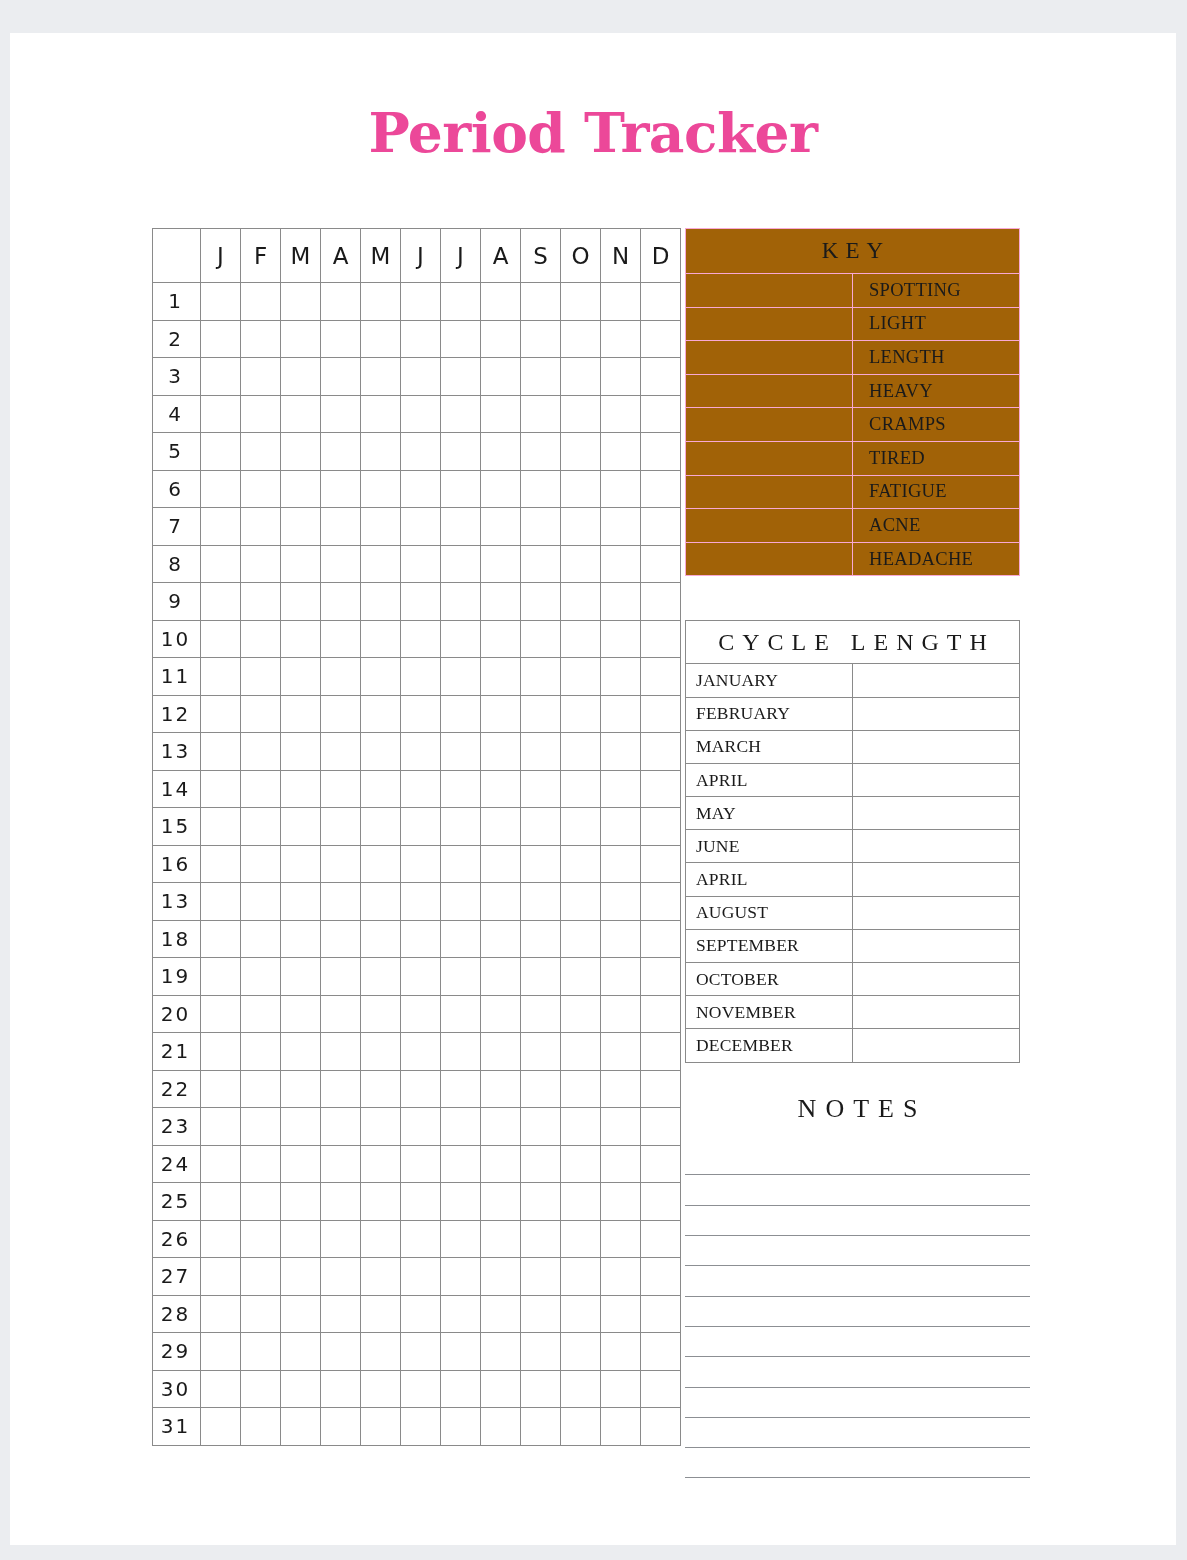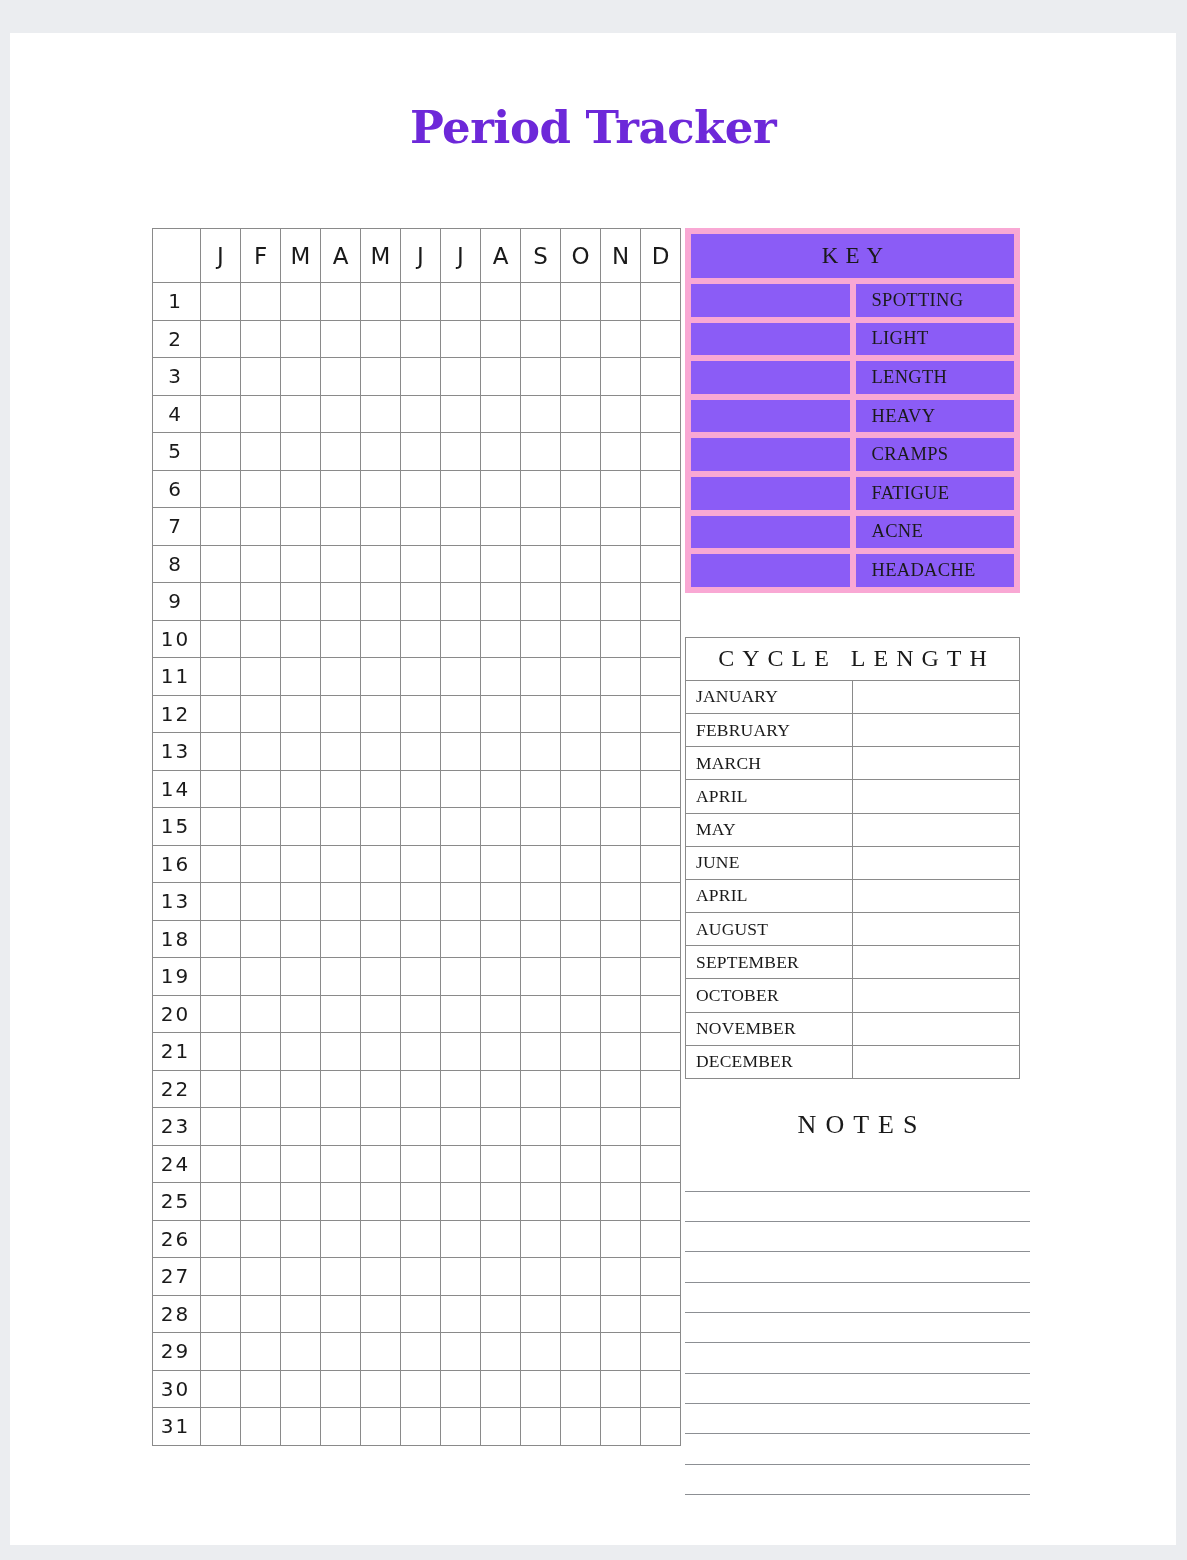--- a/index.html
+++ b/index.html
@@ -26,23 +26,23 @@
 
   
   .title {
     position: absolute;
     left: 0;
     top: 72px;
     width: 1166px;
     text-align: center;
     font-family: "DejaVu Serif", "Liberation Serif", serif;
     font-weight: bold;
-    font-size: 45px;
+    font-size: 55px;
     letter-spacing: -0.5px;
-    color: #6d28d9;
+    color: #ec4899;
     line-height: 1;
     white-space: nowrap;
   }
 
   
   .grid-wrap {
     position: absolute;
     left: 142px;
     top: 195px;
     width: 513px;
@@ -93,24 +93,24 @@
     width: 345px;
   }
 
   
   table.keytable {
     border-collapse: collapse;
     table-layout: fixed;
     width: 335px;
   }
   table.keytable td {
-    border: 6px solid #f9a8d4;
+    border: 1px solid #f9a8d4;
     padding: 0;
     height: 32.6px;
-    background: #8b5cf6;
+    background: #a16207;
   }
   table.keytable td.key-title {
     height: 44px;
     text-align: center;
     vertical-align: middle;
     font-family: "Liberation Serif", serif;
     font-size: 23px;
     letter-spacing: 7px;
     text-indent: 7px;
     color: #1a1a1a;
@@ -709,20 +709,24 @@
           <tr>
             <td class="swatch"></td>
             <td class="keylabel">HEAVY</td>
           </tr>
           <tr>
             <td class="swatch"></td>
             <td class="keylabel">CRAMPS</td>
           </tr>
           <tr>
             <td class="swatch"></td>
+            <td class="keylabel">TIRED</td>
+          </tr>
+          <tr>
+            <td class="swatch"></td>
             <td class="keylabel">FATIGUE</td>
           </tr>
           <tr>
             <td class="swatch"></td>
             <td class="keylabel">ACNE</td>
           </tr>
           <tr>
             <td class="swatch"></td>
             <td class="keylabel">HEADACHE</td>
           </tr>

